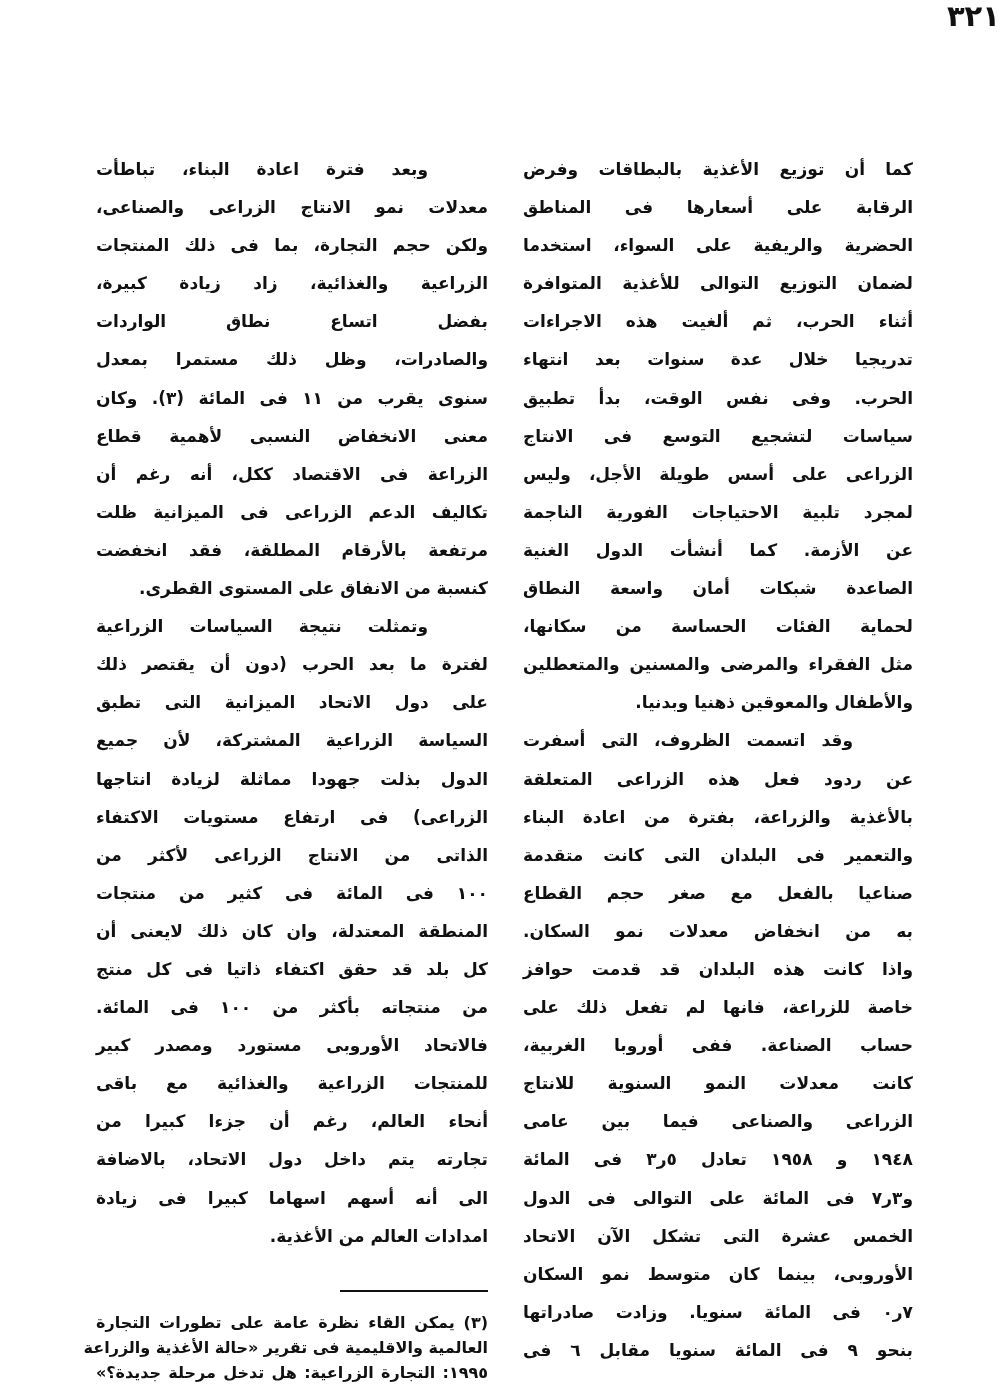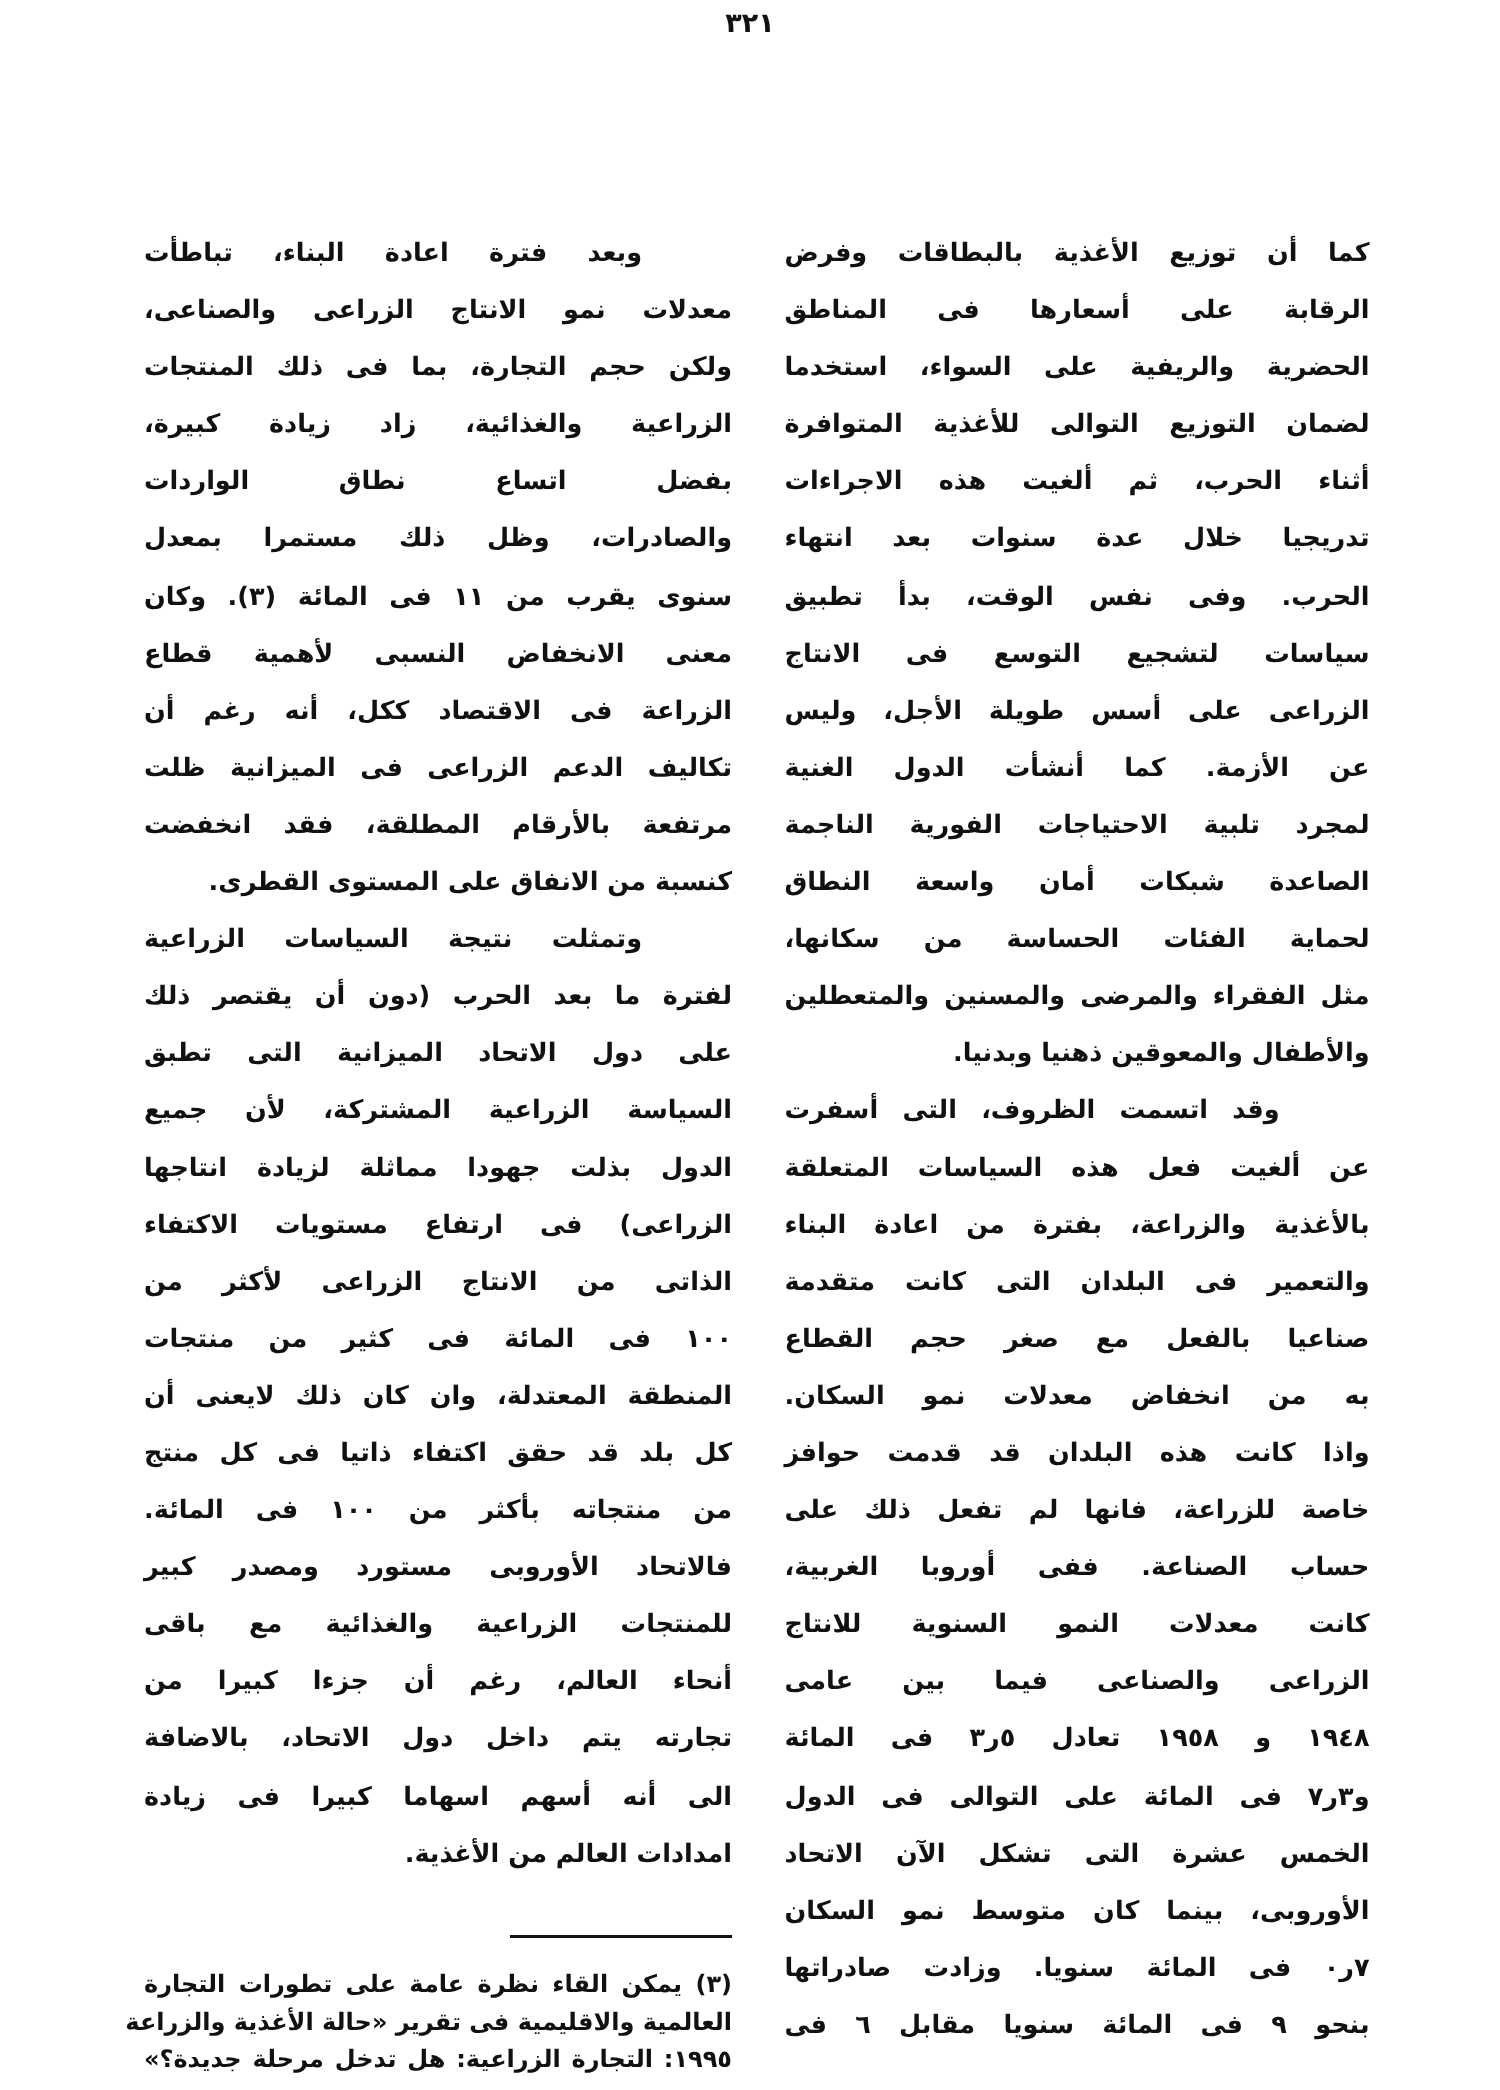--- a/index.html
+++ b/index.html
@@ -13,22 +13,22 @@
     position: relative;
     overflow: hidden;
     color: #111111;
     font-family: "DejaVu Sans", sans-serif;
   }
   .page-number {
     position: absolute;
     top: 2px;
     left: 0;
     width: 1000px;
-    text-align: center;
-    font-size: 18px;
+    text-align: right;
+    font-size: 29px;
     font-weight: bold;
     direction: rtl;
     line-height: 28px;
   }
   .column {
     position: absolute;
     direction: rtl;
     text-align: justify;
     text-align-last: justify;
     font-size: 17px;
@@ -88,28 +88,28 @@
 <div class="column col-right" id="col-right">
     <span class="line">كما أن توزيع الأغذية بالبطاقات وفرض</span>
     <span class="line">الرقابة على أسعارها فى المناطق</span>
     <span class="line">الحضرية والريفية على السواء، استخدما</span>
     <span class="line">لضمان التوزيع التوالى للأغذية المتوافرة</span>
     <span class="line">أثناء الحرب، ثم ألغيت هذه الاجراءات</span>
     <span class="line">تدريجيا خلال عدة سنوات بعد انتهاء</span>
     <span class="line">الحرب. وفى نفس الوقت، بدأ تطبيق</span>
     <span class="line">سياسات لتشجيع التوسع فى الانتاج</span>
     <span class="line">الزراعى على أسس طويلة الأجل، وليس</span>
+    <span class="line">لمجرد تلبية الاحتياجات الفورية الناجمة</span>
     <span class="line">عن الأزمة. كما أنشأت الدول الغنية</span>
-    <span class="line">لمجرد تلبية الاحتياجات الفورية الناجمة</span>
     <span class="line">الصاعدة شبكات أمان واسعة النطاق</span>
     <span class="line">لحماية الفئات الحساسة من سكانها،</span>
     <span class="line">مثل الفقراء والمرضى والمسنين والمتعطلين</span>
     <span class="line last">والأطفال والمعوقين ذهنيا وبدنيا.</span>
     <span class="line indent">وقد اتسمت الظروف، التى أسفرت</span>
-    <span class="line">عن ألغيت فعل هذه السياسات المتعلقة</span>
+    <span class="line">عن ردود فعل هذه الزراعى المتعلقة</span>
     <span class="line">بالأغذية والزراعة، بفترة من اعادة البناء</span>
     <span class="line">والتعمير فى البلدان التى كانت متقدمة</span>
     <span class="line">صناعيا بالفعل مع صغر حجم القطاع</span>
     <span class="line">به من انخفاض معدلات نمو السكان.</span>
     <span class="line">واذا كانت هذه البلدان قد قدمت حوافز</span>
     <span class="line">خاصة للزراعة، فانها لم تفعل ذلك على</span>
     <span class="line">حساب الصناعة. ففى أوروبا الغربية،</span>
     <span class="line">كانت معدلات النمو السنوية للانتاج</span>
     <span class="line">الزراعى والصناعى فيما بين عامى</span>
     <span class="line">١٩٤٨ و ١٩٥٨ تعادل ٥ر٣ فى المائة</span>

